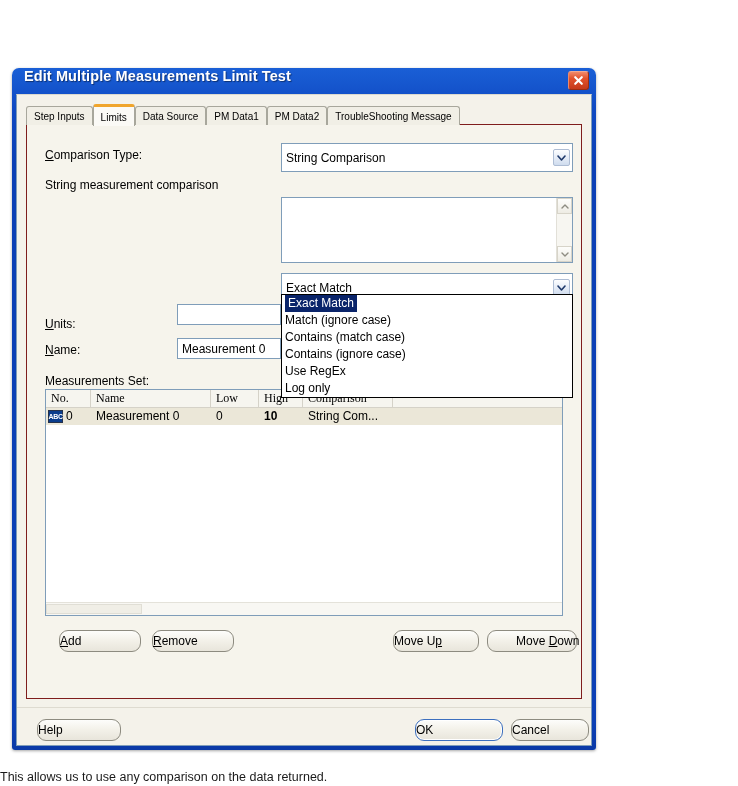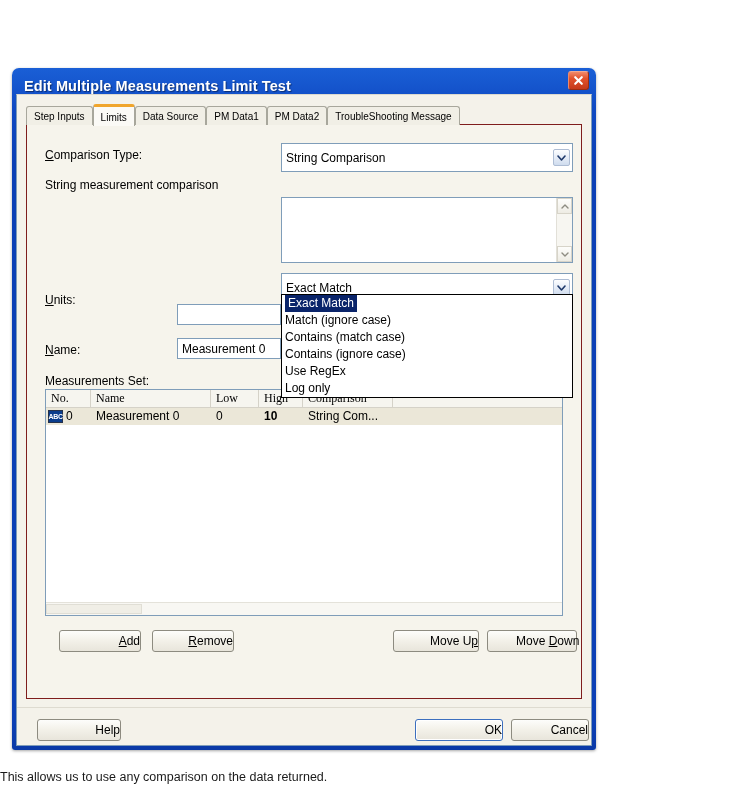--- a/index.html
+++ b/index.html
@@ -30,21 +30,21 @@
     box-sizing: border-box;
     padding: 0 4px 4px 4px;
     box-shadow: 0 1px 3px rgba(0,0,0,0.35);
   }
 
   
   #titlebar {
     height: 26px;
     position: relative;
     display: flex;
-    align-items: flex-end;
+    align-items: flex-start;
   }
   #title-text {
     color: #ffffff;
     font-size: 14.5px;
     font-weight: bold;
     letter-spacing: 0.1px;
     padding-left: 8px;
     text-shadow: 1px 1px 1px rgba(0,0,0,0.45);
     white-space: nowrap;
   }
@@ -315,25 +315,25 @@
     border: 1px solid #e0ded5;
     box-sizing: border-box;
     cursor: pointer;
   }
 
   
   .btn {
     position: absolute;
     height: 22px;
     line-height: 20px;
-    text-align: right;
+    text-align: left;
     font-size: 12px;
     background: linear-gradient(180deg, #fdfdfb 0%, #f3f1e9 48%, #e8e5db 100%);
     border: 1px solid #8d8b80;
-    border-radius: 3px;
+    border-radius: 9px;
     box-sizing: border-box;
     cursor: pointer;
     color: #000;
     white-space: nowrap;
   }
   .btn.default {
     border: 1px solid #3c6fbe;
     box-shadow: inset 0 0 0 1px #ffffff;
   }
 
@@ -420,21 +420,21 @@
 
       <div class="combo" style="left:254px; top:148px; width:292px;">
         <div class="val">Exact Match</div>
         <div class="arrow">
           <svg width="9" height="6" viewBox="0 0 9 6">
               <path d="M1 1 L4.5 5 L8 1" stroke="#1f3a6b" stroke-width="1.6" fill="none" stroke-linecap="round" stroke-linejoin="round"></path>
             </svg>
         </div>
       </div>
 
-      <div class="lbl" style="left:18px; top:168px;"><span class="acc">U</span>nits:</div>
+      <div class="lbl" style="left:18px; top:192px;"><span class="acc">U</span>nits:</div>
       <div class="textbox" style="left:150px; top:179px; width:104px; height:21px;"></div>
 
       <div class="lbl" style="left:18px; top:218px;"><span class="acc">N</span>ame:</div>
       <div class="textbox" style="left:150px; top:213px; width:104px; height:21px;">Measurement 0</div>
 
       <div class="lbl" style="left:18px; top:249px;">Measurements Set:</div>
 
       <div id="dropdown-list" style="left:254px; top:169px; width:292px;">
         <div class="dd-item selected-wrap"><span class="dd-item selected">Exact Match</span></div>
         <div class="dd-item">Match (ignore case)</div>

